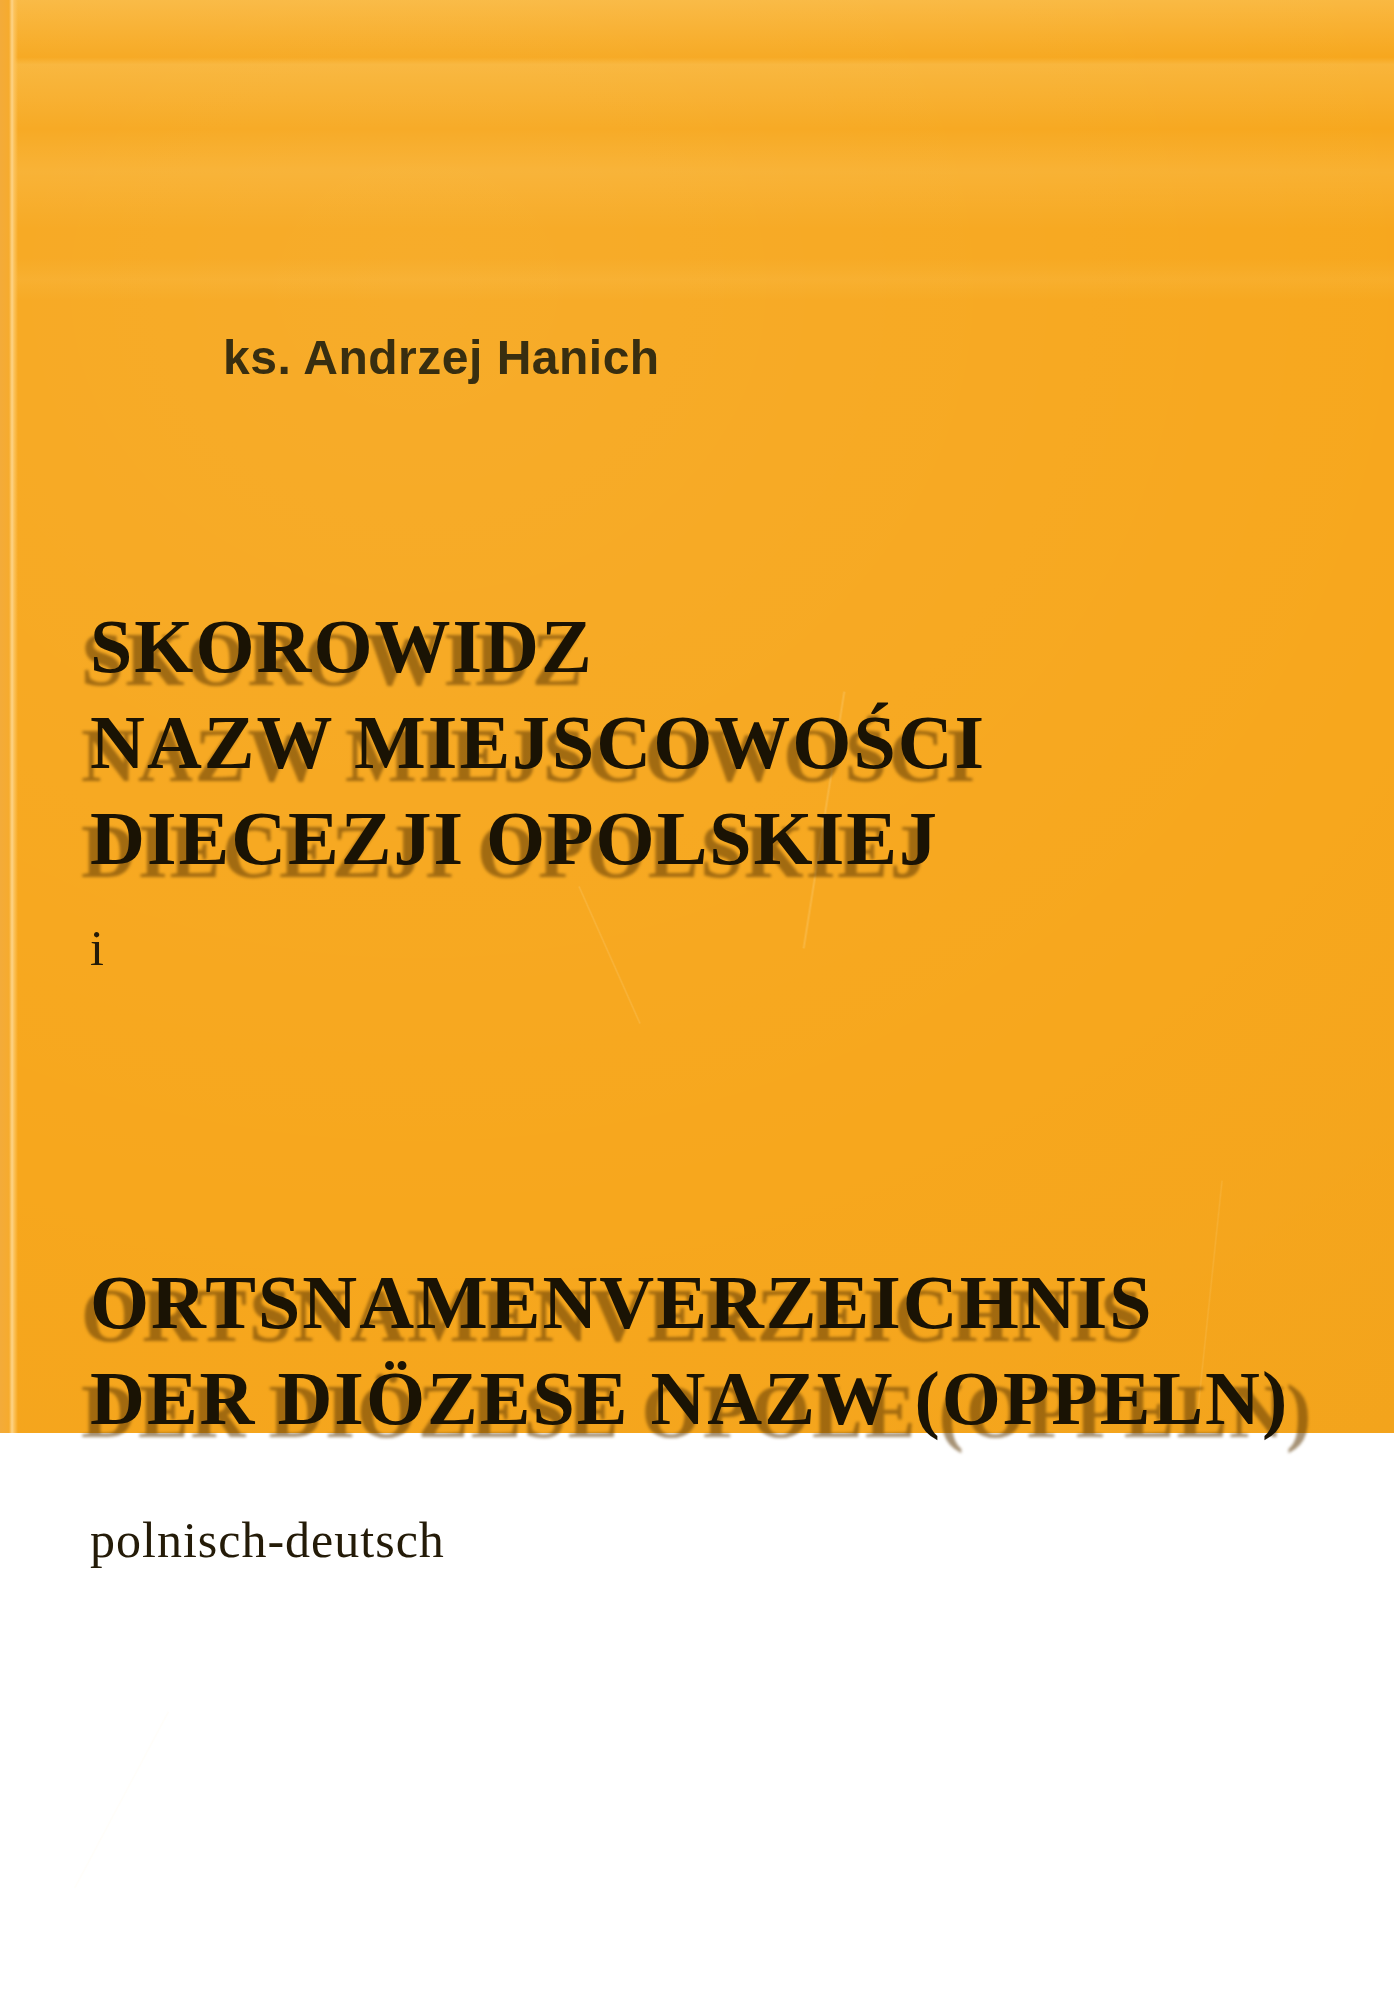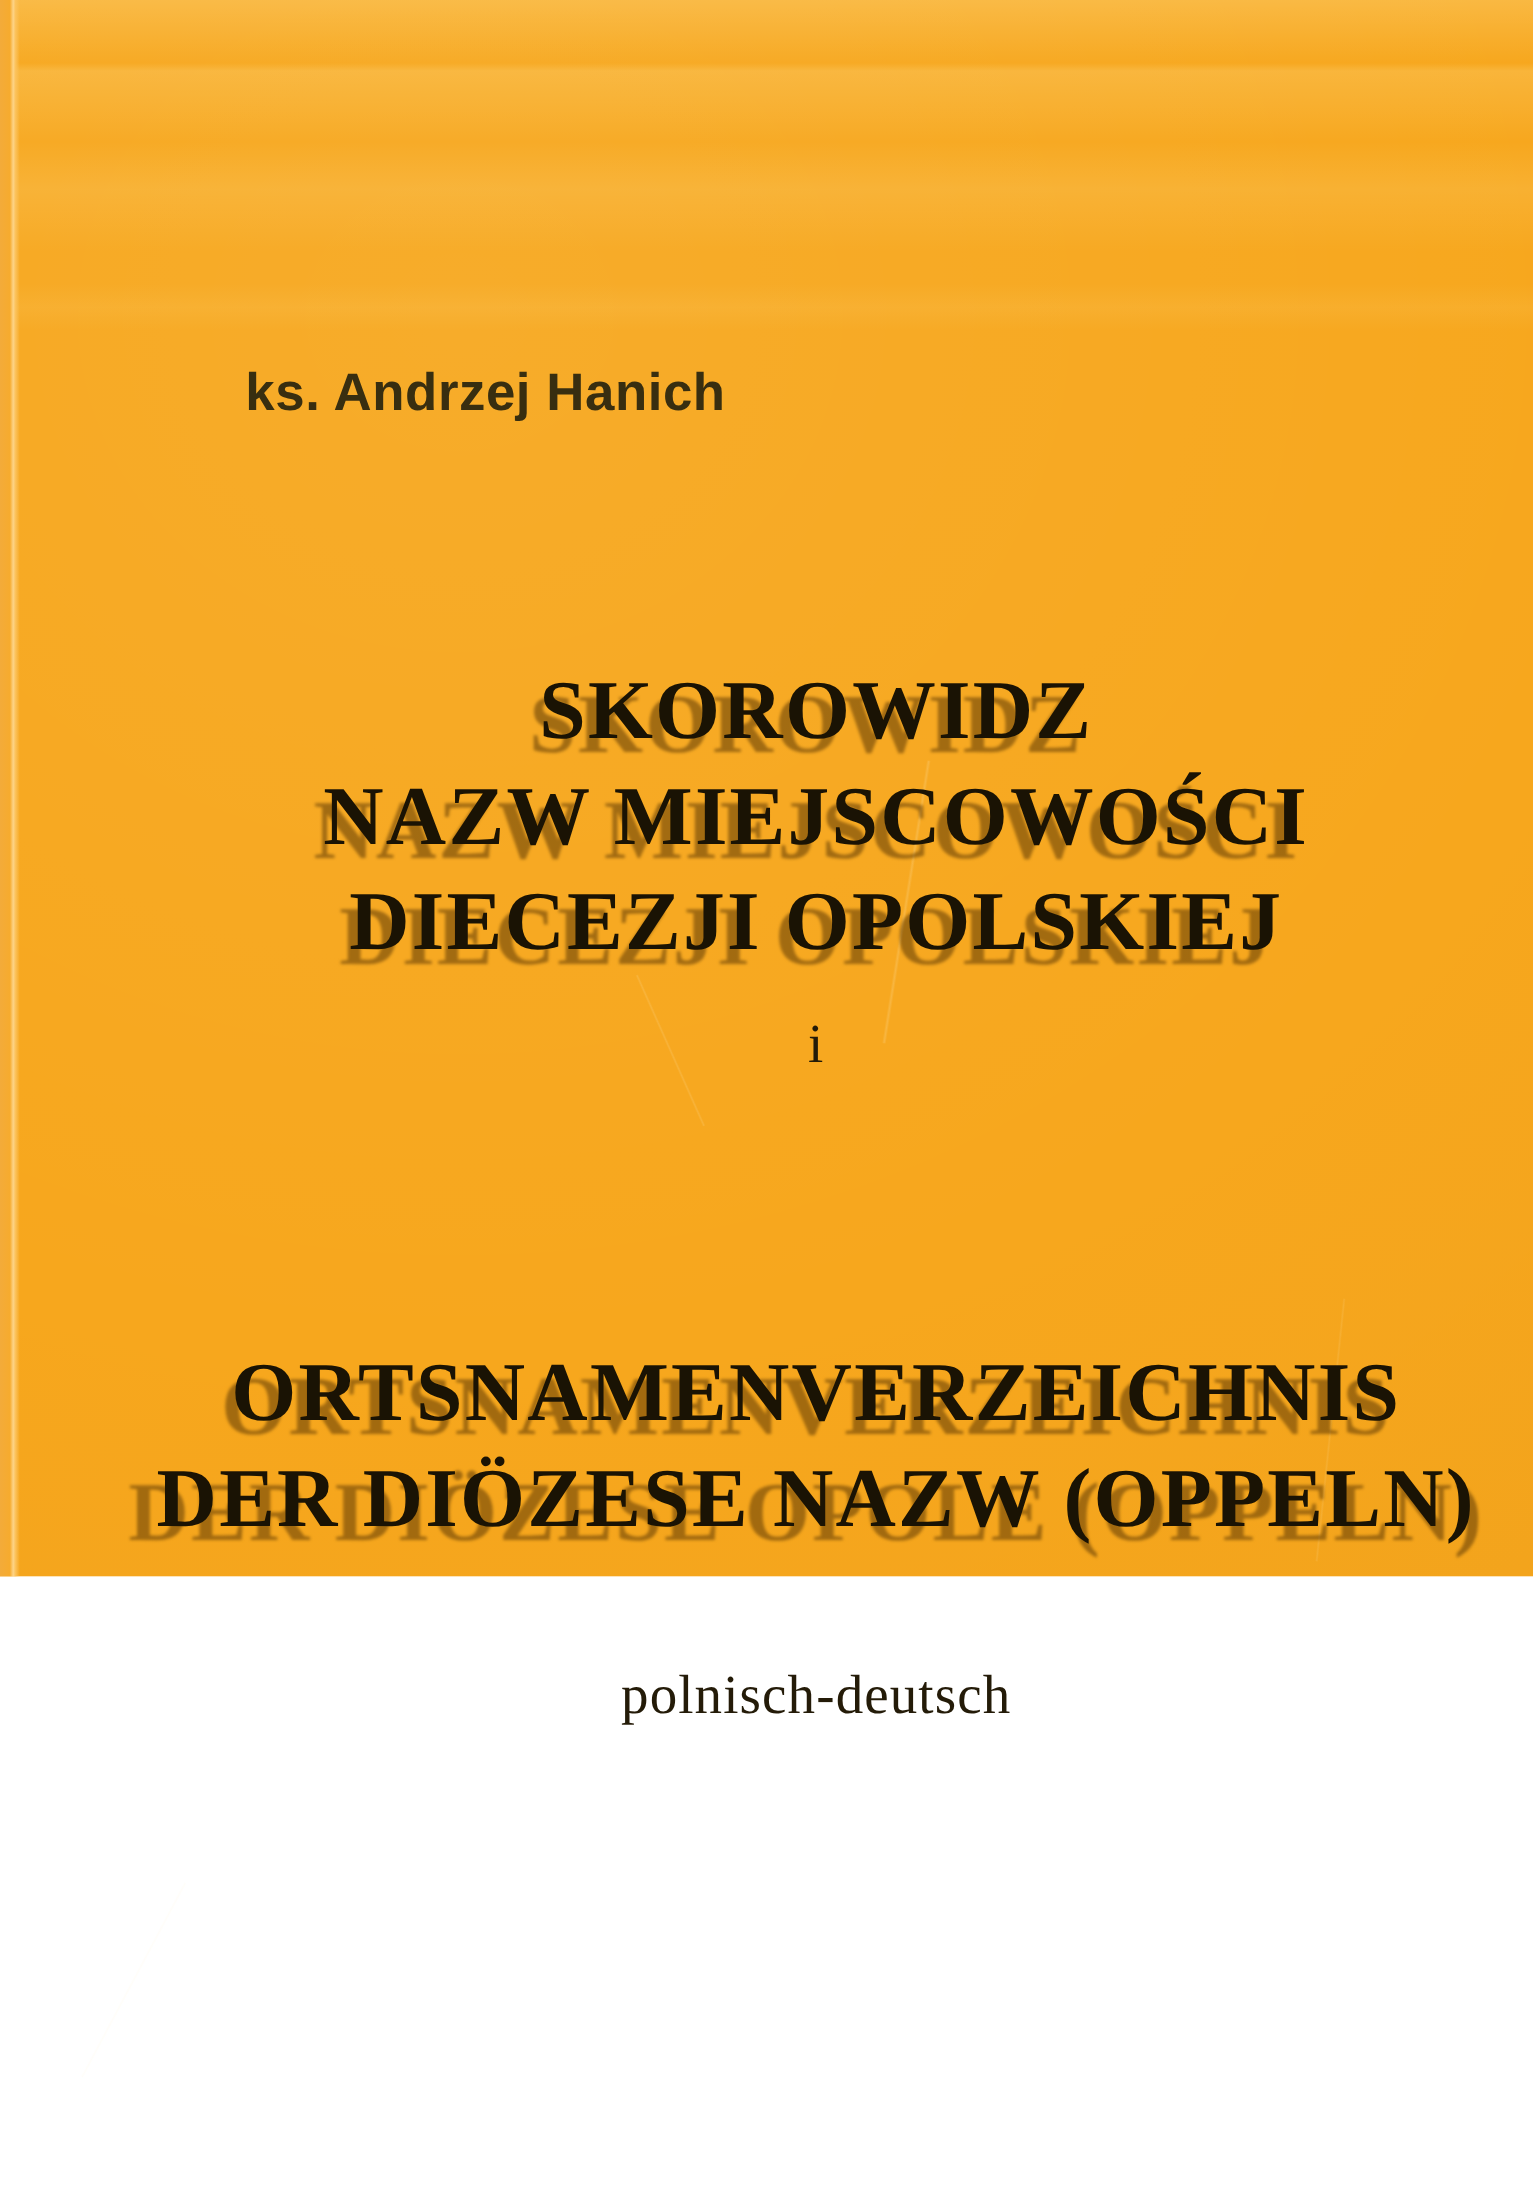--- a/index.html
+++ b/index.html
@@ -76,26 +76,26 @@
     font-size: 48px;
     letter-spacing: 0.5px;
     color: #382e10;
   }
 
   
   .text-col {
     position: absolute;
     left: 90px;
     right: 0;
-    text-align: center;
+    text-align: left;
   }
 
   .block-title-pl    { top: 598px; }
   .block-subtitle-pl { top: 918px; }
-  .block-title-de    { top: 1218px; }
+  .block-title-de    { top: 1254px; }
   .block-subtitle-de { top: 1510px; }
 
   .display-line {
     position: relative;
     z-index: 0;
     font-family: "Liberation Serif", serif;
     font-weight: 700;
     font-size: 76px;
     line-height: 96px;
     letter-spacing: 2px;

